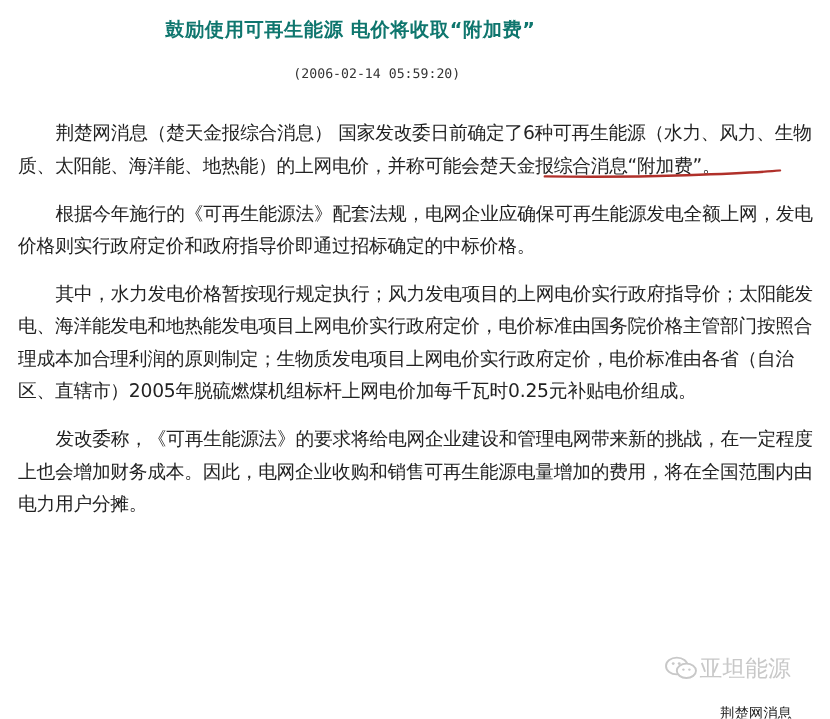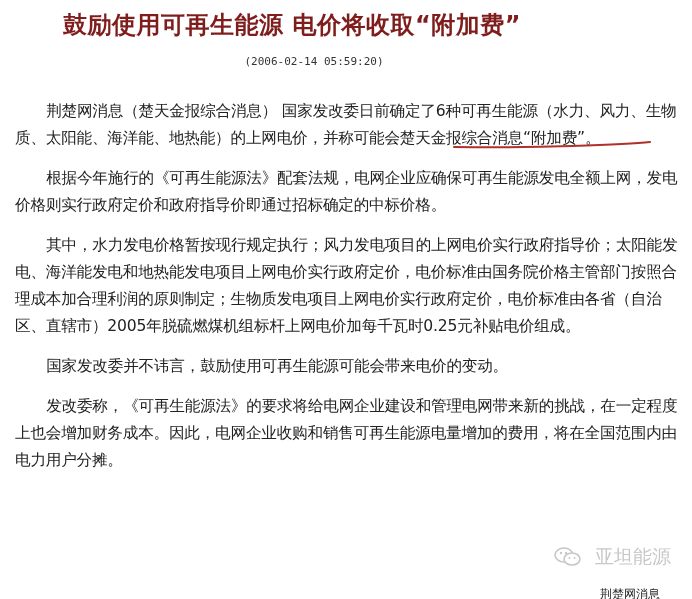--- a/index.html
+++ b/index.html
@@ -14,23 +14,23 @@
       overflow: hidden;
       font-family: "DejaVu Sans", "Liberation Sans", sans-serif;
       color: #222222;
     }
     .title {
       position: absolute;
       left: 0;
       top: 10px;
       width: 584px;
       text-align: center;
-      font-size: 24px;
+      font-size: 16px;
       font-weight: bold;
-      color: #7f1d1d;
+      color: #0f766e;
       letter-spacing: 0.5px;
       line-height: 30px;
     }
     .timestamp {
       position: absolute;
       left: 0;
       top: 55px;
       width: 628px;
       text-align: center;
       font-family: "DejaVu Sans Mono", "Liberation Mono", monospace;
@@ -60,21 +60,21 @@
       top: 141px;
       width: 200px;
       height: 8px;
     }
     .watermark {
       position: absolute;
       left: 553px;
       top: 544px;
       display: flex;
       align-items: center;
-      gap: 12px;
+      gap: 0;
       color: #c8c8c8;
       font-size: 19px;
     }
     .watermark-icon {
       width: 30px;
       height: 22px;
       display: inline-block;
     }
     .comment-link {
       position: absolute;
@@ -89,21 +89,20 @@
 </head>
 <body>
 
 <div class="title">鼓励使用可再生能源 电价将收取“附加费”</div>
 <div class="timestamp">(2006-02-14 05:59:20)</div>
 
 <div class="article">
   <p class="para"><span>荆楚网消息（楚天金报综合消息） 国家发改委日前确定了6种可再生能源（水力、风力、生物质、太阳能、海洋能、地热能）的上网电价，并称可能会</span><span class="highlight">楚天金报综合消息“附加</span><span>费”。</span></p>
   <p class="para">根据今年施行的《可再生能源法》配套法规，电网企业应确保可再生能源发电全额上网，发电价格则实行政府定价和政府指导价即通过招标确定的中标价格。</p>
   <p class="para">其中，水力发电价格暂按现行规定执行；风力发电项目的上网电价实行政府指导价；太阳能发电、海洋能发电和地热能发电项目上网电价实行政府定价，电价标准由国务院价格主管部门按照合理成本加合理利润的原则制定；生物质发电项目上网电价实行政府定价，电价标准由各省（自治区、直辖市）2005年脱硫燃煤机组标杆上网电价加每千瓦时0.25元补贴电价组成。</p>
-  <p class="para">国家发改委并不讳言，鼓励使用可再生能源可能会带来电价的变动。</p>
   <p class="para">发改委称，《可再生能源法》的要求将给电网企业建设和管理电网带来新的挑战，在一定程度上也会增加财务成本。因此，电网企业收购和销售可再生能源电量增加的费用，将在全国范围内由电力用户分摊。</p>
 </div>
 
 <svg class="red-underline" viewBox="0 0 200 8" preserveAspectRatio="none">
   <path d="M2 6 Q 60 7, 120 5 T 198 1" stroke="#b0302a" stroke-width="2" fill="none" stroke-linecap="round"></path>
 </svg>
 
 <div class="watermark">
   <span class="watermark-icon">
     <svg width="30" height="22" viewBox="0 0 30 22">

